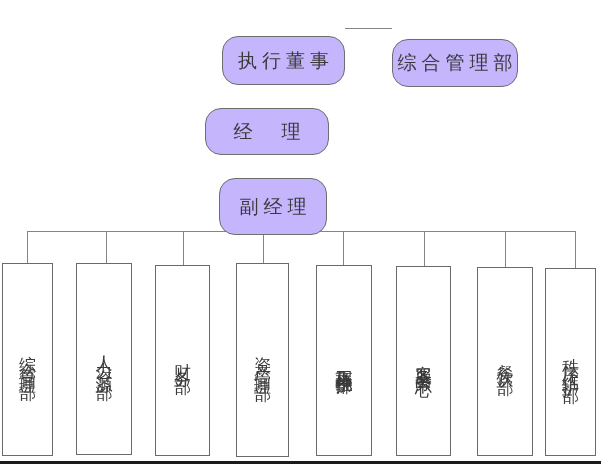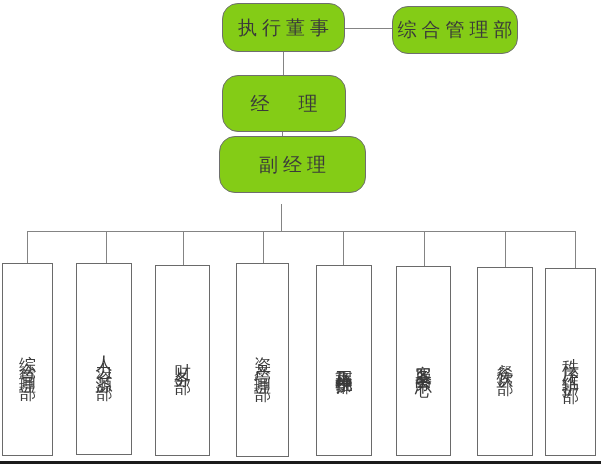--- a/index.html
+++ b/index.html
@@ -14,26 +14,27 @@
   
   .line{position:absolute;background:#848484;}
   .line.h{height:1px;}
   .line.v{width:1px;}
   
   .node{
     position:absolute;
     box-sizing:border-box;
     border:1.5px solid #6e6e6e;
     border-radius:16px;
-    background:#84cc16;
+    background:#c4b5fd;
     display:flex;align-items:center;justify-content:center;
     font-size:19px;
     letter-spacing:5px;
     text-indent:5px; 
     white-space:nowrap;
+    margin-top:33px;
   }
   
   .dept{
     position:absolute;
     box-sizing:border-box;
     border:1px solid #6a6a6a;
     background:#ffffff;
     display:flex;align-items:center;justify-content:center;
   }
   .dept .v{
@@ -70,24 +71,24 @@
   <div class="line v" style="left:424px;top:231px;height:35px"></div>
   <div class="line v" style="left:505px;top:231px;height:36px"></div>
   <div class="line v" style="left:575px;top:231px;height:37px"></div>
 
   <div class="node" style="left:222px;top:3px;width:123px;height:49px">
     <span>执行董事</span>
   </div>
   <div class="node" style="left:392px;top:6px;width:126px;height:48px">
     <span>综合管理部</span>
   </div>
-  <div class="node" style="left:222px;top:75px;width:124px;height:57px">
+  <div class="node" style="left:205px;top:75px;width:124px;height:47px">
     <span>经　理</span>
   </div>
-  <div class="node" style="left:219px;top:136px;width:147px;height:57px">
+  <div class="node" style="left:219px;top:145px;width:108px;height:57px">
     <span>副经理</span>
   </div>
 
   <div class="dept" style="left:2px;top:263px;width:51px;height:193px">
     <span class="v">综合管理部</span>
   </div>
   <div class="dept" style="left:76px;top:263px;width:56px;height:192px">
     <span class="v">人力资源部</span>
   </div>
   <div class="dept" style="left:155px;top:265px;width:55px;height:191px">

